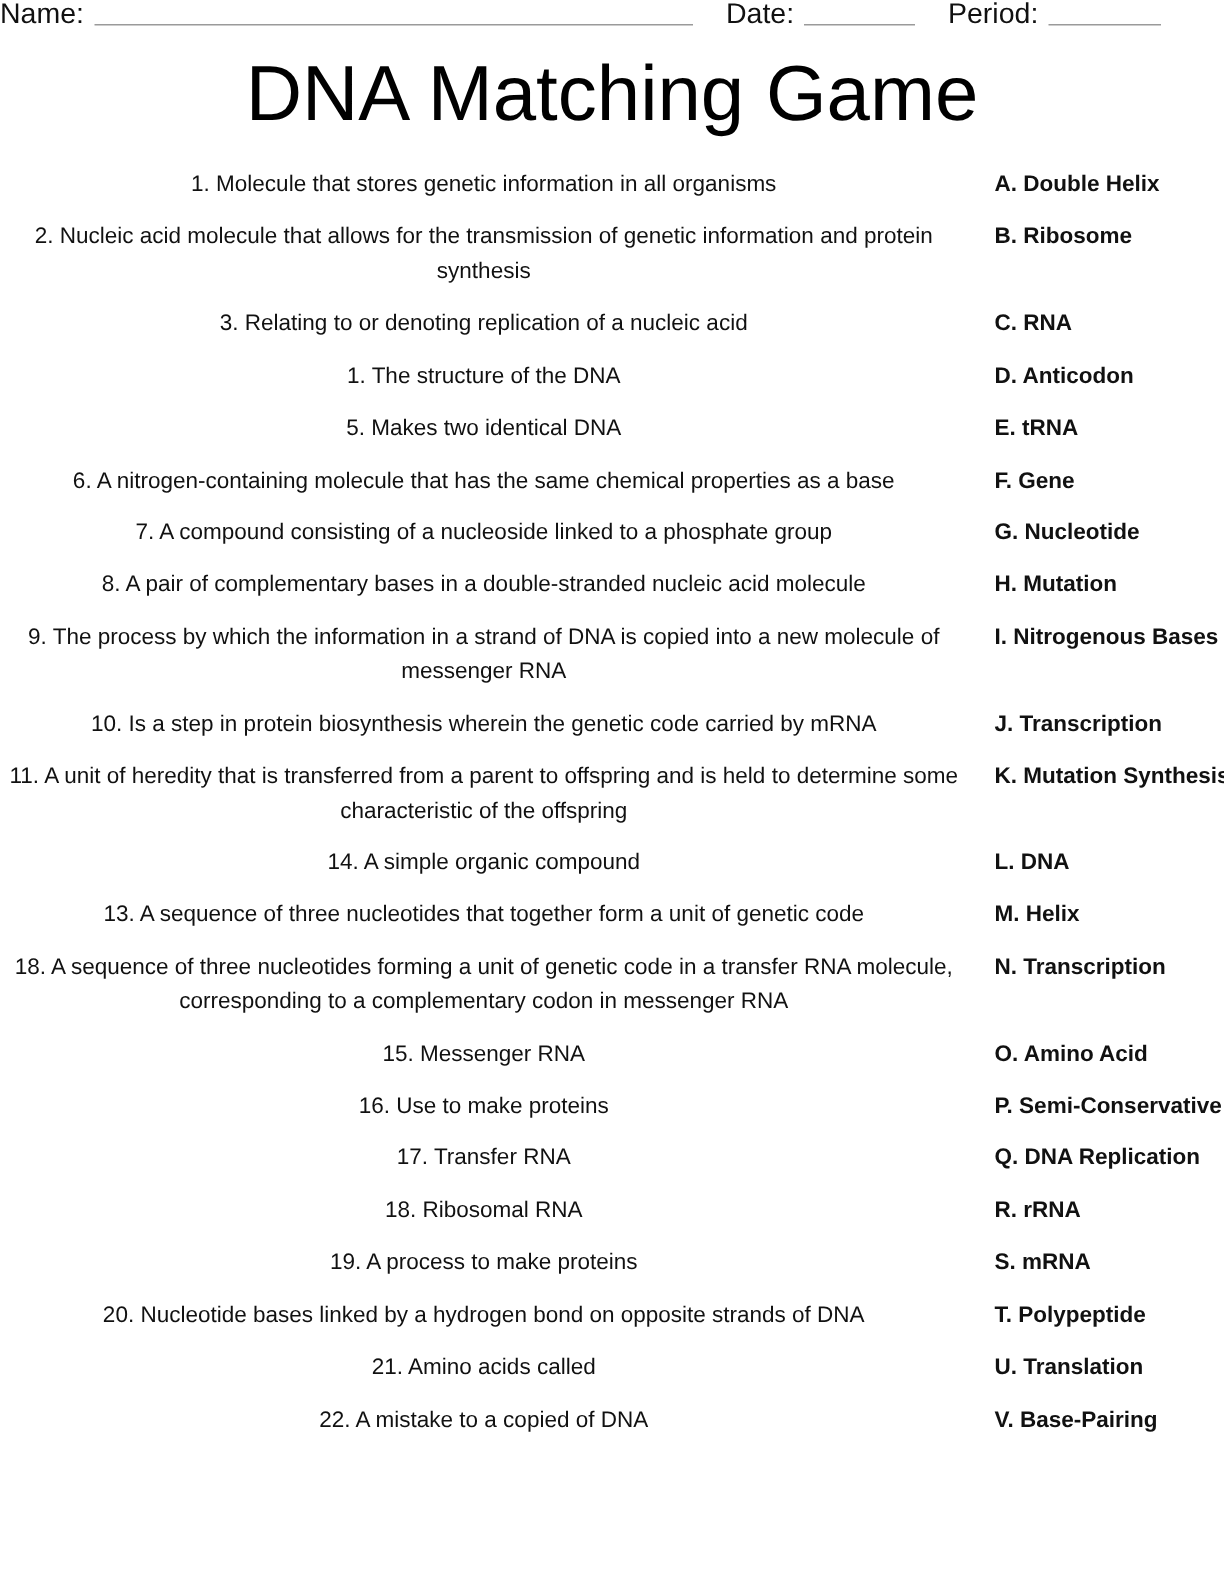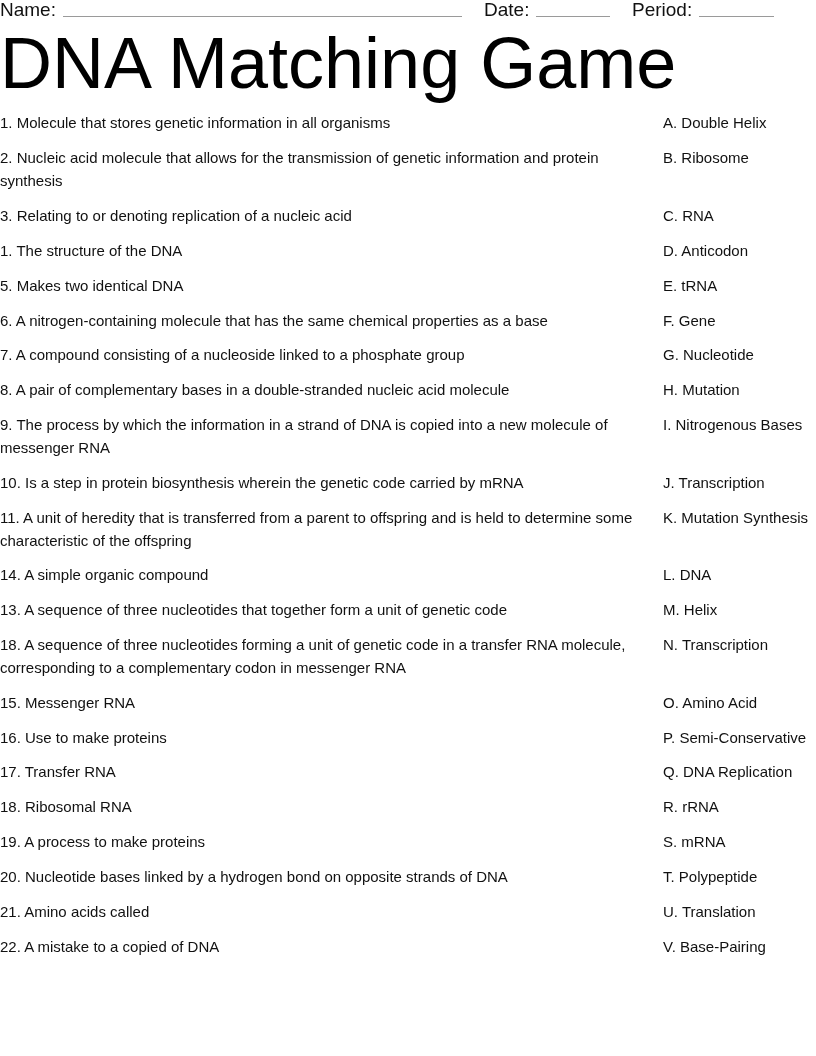--- a/index.html
+++ b/index.html
@@ -33,43 +33,45 @@
     position: absolute;
     top: 18px;
     height: 0;
     border-bottom: 1px solid #9a9a9a;
   }
   .title {
     position: absolute;
     top: 28px;
     left: 0;
     width: 816px;
-    text-align: left;
-    font-size: 72px;
+    text-align: center;
+    font-size: 52px;
     line-height: 70px;
     color: #000;
   }
   .row {
     position: absolute;
     left: 0;
     width: 816px;
     font-size: 15px;
     line-height: 23px;
   }
   .row .q {
     position: absolute;
     left: 0;
     top: 0;
     width: 645px;
+    text-align: center;
   }
   .row .a {
     position: absolute;
     left: 663px;
     top: 0;
     white-space: nowrap;
+    font-weight: bold;
   }
 </style>
 </head>
 <body>
 
 <div class="header-line">
   <span class="lbl" style="left:0px;">Name:</span>
   <span class="blank" style="left:63px; width:399px;"></span>
   <span class="lbl" style="left:484px;">Date:</span>
   <span class="blank" style="left:536px; width:74px;"></span>

